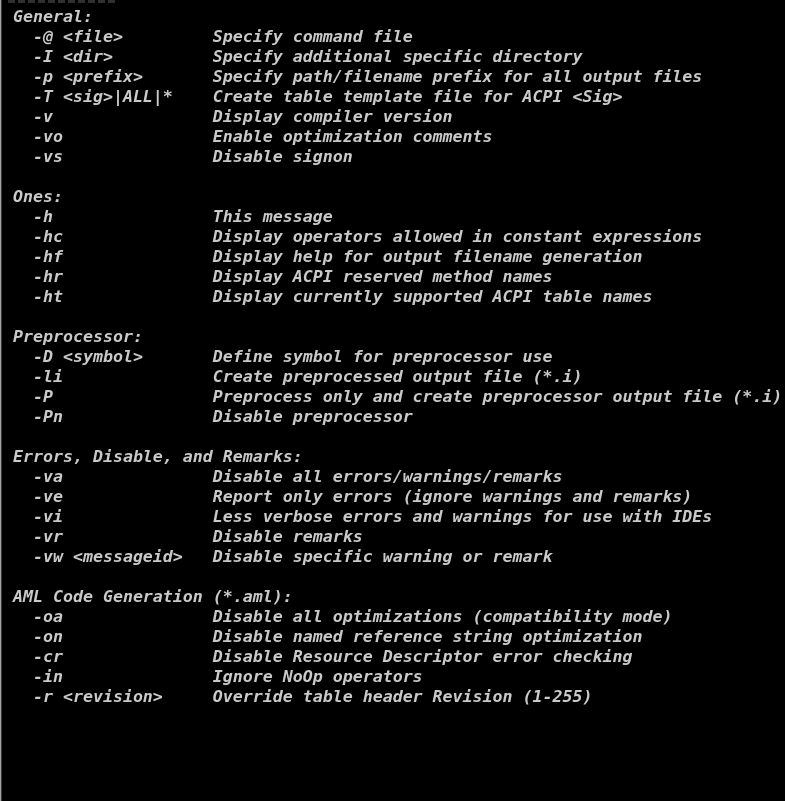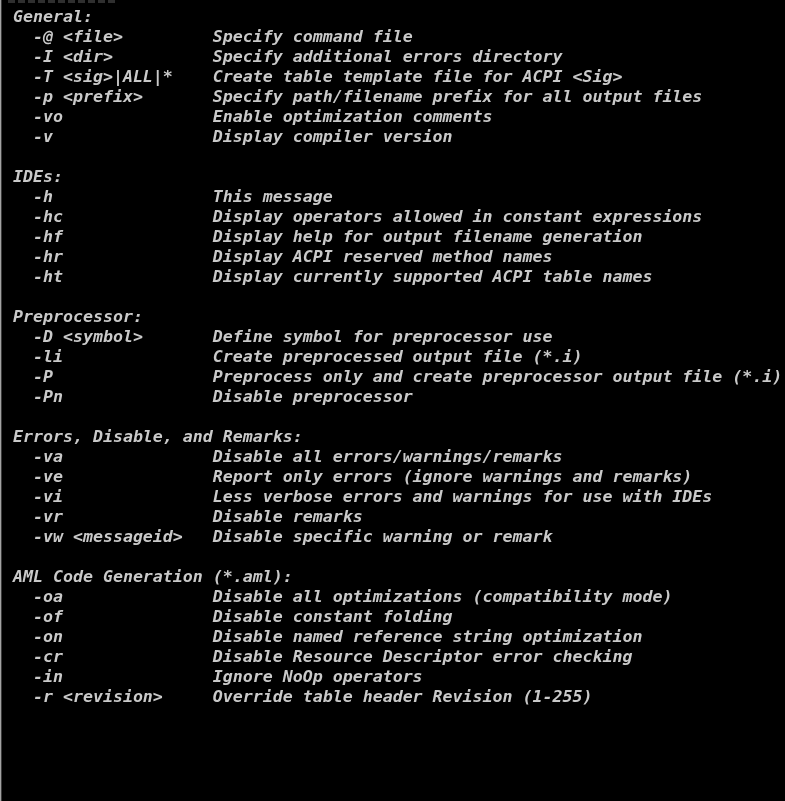--- a/index.html
+++ b/index.html
@@ -42,28 +42,29 @@
 </head>
 <body>
 
 <div class="terminal">
   <div class="window-border-left"></div>
   <div class="cropped-remnant"></div>
   <div class="output" id="help-output">
       <div class="section">
         <div class="line title">General:</div>
         <div class="line"><span class="flag">  -@ &lt;file&gt;         </span><span class="desc">Specify command file</span></div>
-        <div class="line"><span class="flag">  -I &lt;dir&gt;          </span><span class="desc">Specify additional errors directory</span></div>
+        <div class="line"><span class="flag">  -I &lt;dir&gt;          </span><span class="desc">Specify additional specific directory</span></div>
+        <div class="line"><span class="flag">  -p &lt;prefix&gt;       </span><span class="desc">Specify path/filename prefix for all output files</span></div>
         <div class="line"><span class="flag">  -T &lt;sig&gt;|ALL|*    </span><span class="desc">Create table template file for ACPI &lt;Sig&gt;</span></div>
-        <div class="line"><span class="flag">  -p &lt;prefix&gt;       </span><span class="desc">Specify path/filename prefix for all output files</span></div>
+        <div class="line"><span class="flag">  -v                </span><span class="desc">Display compiler version</span></div>
         <div class="line"><span class="flag">  -vo               </span><span class="desc">Enable optimization comments</span></div>
-        <div class="line"><span class="flag">  -v                </span><span class="desc">Display compiler version</span></div>
+        <div class="line"><span class="flag">  -vs               </span><span class="desc">Disable signon</span></div>
       </div>
       <div class="section">
-        <div class="line title">IDEs:</div>
+        <div class="line title">Ones:</div>
         <div class="line"><span class="flag">  -h                </span><span class="desc">This message</span></div>
         <div class="line"><span class="flag">  -hc               </span><span class="desc">Display operators allowed in constant expressions</span></div>
         <div class="line"><span class="flag">  -hf               </span><span class="desc">Display help for output filename generation</span></div>
         <div class="line"><span class="flag">  -hr               </span><span class="desc">Display ACPI reserved method names</span></div>
         <div class="line"><span class="flag">  -ht               </span><span class="desc">Display currently supported ACPI table names</span></div>
       </div>
       <div class="section">
         <div class="line title">Preprocessor:</div>
         <div class="line"><span class="flag">  -D &lt;symbol&gt;       </span><span class="desc">Define symbol for preprocessor use</span></div>
         <div class="line"><span class="flag">  -li               </span><span class="desc">Create preprocessed output file (*.i)</span></div>
@@ -74,20 +75,19 @@
         <div class="line title">Errors, Disable, and Remarks:</div>
         <div class="line"><span class="flag">  -va               </span><span class="desc">Disable all errors/warnings/remarks</span></div>
         <div class="line"><span class="flag">  -ve               </span><span class="desc">Report only errors (ignore warnings and remarks)</span></div>
         <div class="line"><span class="flag">  -vi               </span><span class="desc">Less verbose errors and warnings for use with IDEs</span></div>
         <div class="line"><span class="flag">  -vr               </span><span class="desc">Disable remarks</span></div>
         <div class="line"><span class="flag">  -vw &lt;messageid&gt;   </span><span class="desc">Disable specific warning or remark</span></div>
       </div>
       <div class="section">
         <div class="line title">AML Code Generation (*.aml):</div>
         <div class="line"><span class="flag">  -oa               </span><span class="desc">Disable all optimizations (compatibility mode)</span></div>
-        <div class="line"><span class="flag">  -of               </span><span class="desc">Disable constant folding</span></div>
         <div class="line"><span class="flag">  -on               </span><span class="desc">Disable named reference string optimization</span></div>
         <div class="line"><span class="flag">  -cr               </span><span class="desc">Disable Resource Descriptor error checking</span></div>
         <div class="line"><span class="flag">  -in               </span><span class="desc">Ignore NoOp operators</span></div>
         <div class="line"><span class="flag">  -r &lt;revision&gt;     </span><span class="desc">Override table header Revision (1-255)</span></div>
       </div>
     </div>
 </div>
 
 </body></html>

